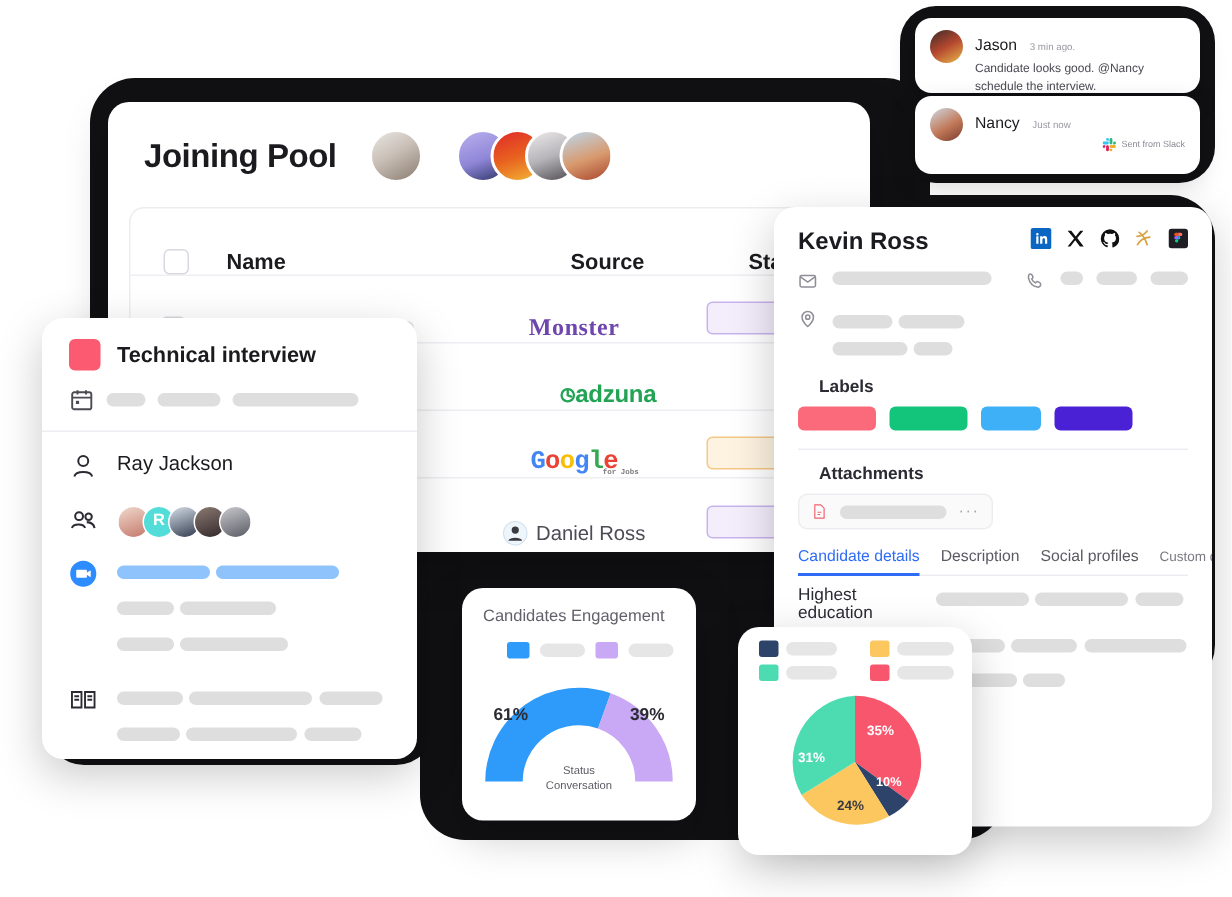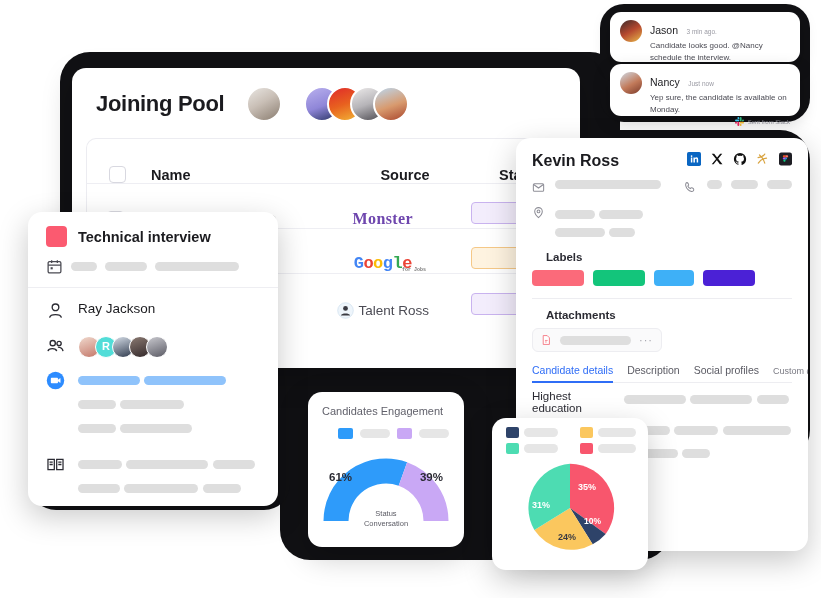--- a/index.html
+++ b/index.html
@@ -174,20 +174,33 @@
           <span class="sk" style="width:52px"></span>&nbsp;<span class="sk" style="width:72px"></span>
         </div>
         <div class="c-source">
           <span class="logo-monster">Monster</span>
         </div>
         <div class="c-status">
           <span class="pill purple"></span>
         </div>
       </div>
 
+      <div class="tp-row">
+        <div class="c-check"></div>
+        <div class="c-name"></div>
+        <div class="c-source">
+          <span class="logo-adzuna">
+            <svg width="11" height="11" viewBox="0 0 24 24" style="vertical-align:-1px">
+              <circle cx="12" cy="12" r="9" fill="none" stroke="#23a455" stroke-width="3.4"></circle>
+              <path d="M12 4 L12 12 L17 14" stroke="#23a455" stroke-width="3.4" fill="none" stroke-linecap="round"></path>
+            </svg><span>adzuna</span>
+          </span>
+        </div>
+        <div class="c-status"></div>
+      </div>
 
       <div class="tp-row">
         <div class="c-check"></div>
         <div class="c-name"></div>
         <div class="c-source">
           <span class="logo-google"><span class="g-b">G</span><span class="g-r">o</span><span class="g-y">o</span><span class="g-b">g</span><span class="g-g">l</span><span class="g-r">e</span><span class="sub">for Jobs</span></span>
         </div>
         <div class="c-status">
           <span class="pill orange"></span>
         </div>
@@ -195,21 +208,21 @@
 
       <div class="tp-row">
         <div class="c-check"></div>
         <div class="c-name"></div>
         <div class="c-source row-person">
           <svg width="17" height="17" viewBox="0 0 24 24">
             <circle cx="12" cy="12" r="11" fill="#eef5fb" stroke="#cfe0ee" stroke-width="1"></circle>
             <circle cx="12" cy="9" r="3.4" fill="#3a3a42"></circle>
             <path d="M5.5 19c1.2-3.6 11.8-3.6 13 0z" fill="#3a3a42"></path>
           </svg>
-          <span>Talent Ross</span>
+          <span>Daniel Ross</span>
         </div>
         <div class="c-status">
           <span class="pill purple"></span>
         </div>
       </div>
     </div>
   </div>
 
   <div class="card" id="interview">
     <div class="iv-top">
@@ -467,21 +480,20 @@
       <span class="chat-time">3 min ago.</span>
       <div class="chat-msg">Candidate looks good. @Nancy schedule the interview.</div>
     </span>
   </div>
 
   <div class="chat" id="chat-nancy">
     <span class="chat-av" style="background:linear-gradient(150deg,#cfd9e4 0%,#c27a5a 55%,#7a3a2a 100%)"></span>
     <span style="flex:1">
       <span class="chat-name">Nancy</span>
       <span class="chat-time">Just now</span>
-      <div class="chat-msg">Yep sure, the candidate is available on Monday.</div>
       <div class="slack-row">
         <svg width="9" height="9" viewBox="0 0 24 24">
           <path d="M5.1 15.2a2.5 2.5 0 11-2.5-2.5h2.5zM6.4 15.2a2.5 2.5 0 015 0v6.3a2.5 2.5 0 11-5 0z" fill="#E01E5A"></path>
           <path d="M8.9 5.1a2.5 2.5 0 112.5-2.5v2.5zM8.9 6.4a2.5 2.5 0 010 5H2.6a2.5 2.5 0 110-5z" fill="#36C5F0"></path>
           <path d="M18.9 8.9a2.5 2.5 0 112.5 2.5h-2.5zM17.6 8.9a2.5 2.5 0 01-5 0V2.6a2.5 2.5 0 115 0z" fill="#2EB67D"></path>
           <path d="M15.1 18.9a2.5 2.5 0 11-2.5 2.5v-2.5zM15.1 17.6a2.5 2.5 0 010-5h6.3a2.5 2.5 0 110 5z" fill="#ECB22E"></path>
         </svg>
         <span class="slack-txt">Sent from Slack</span>
       </div>
     </span>

